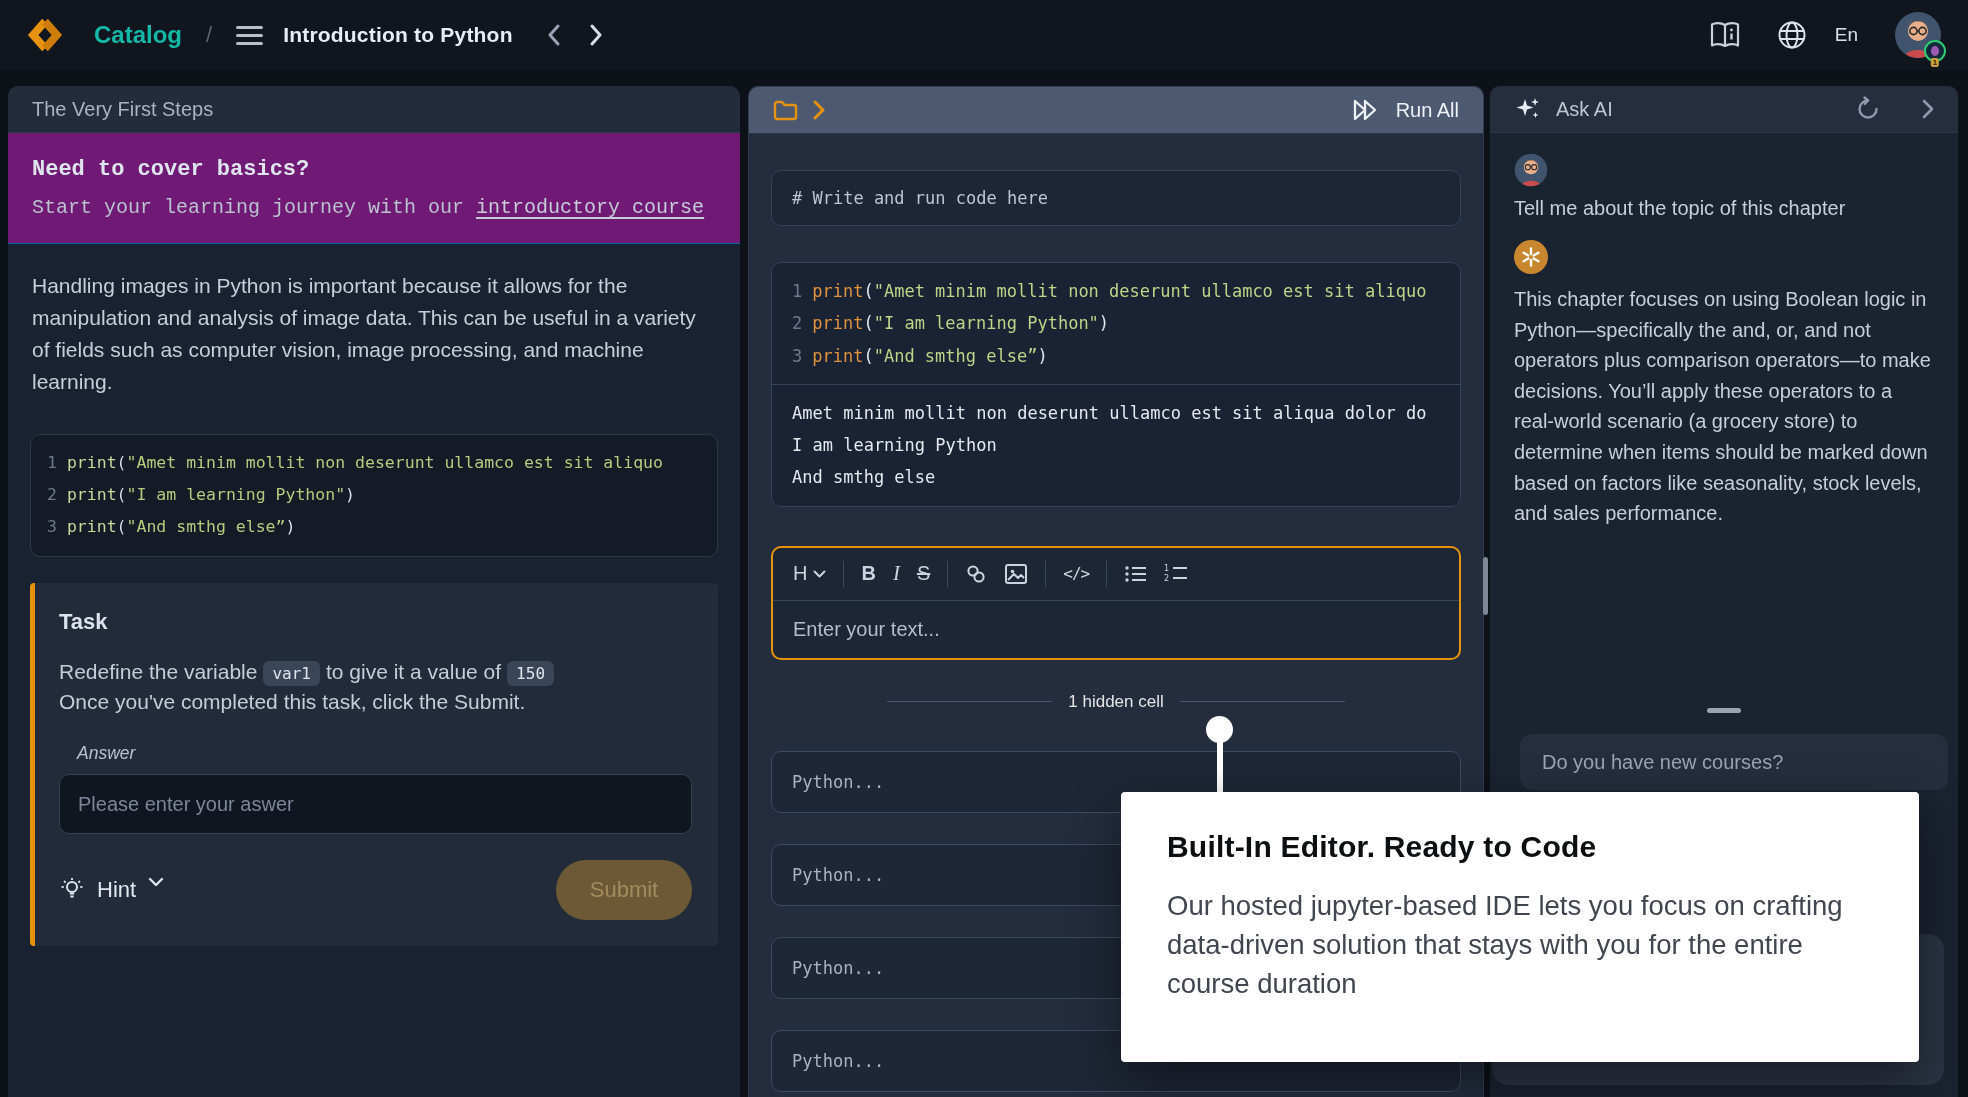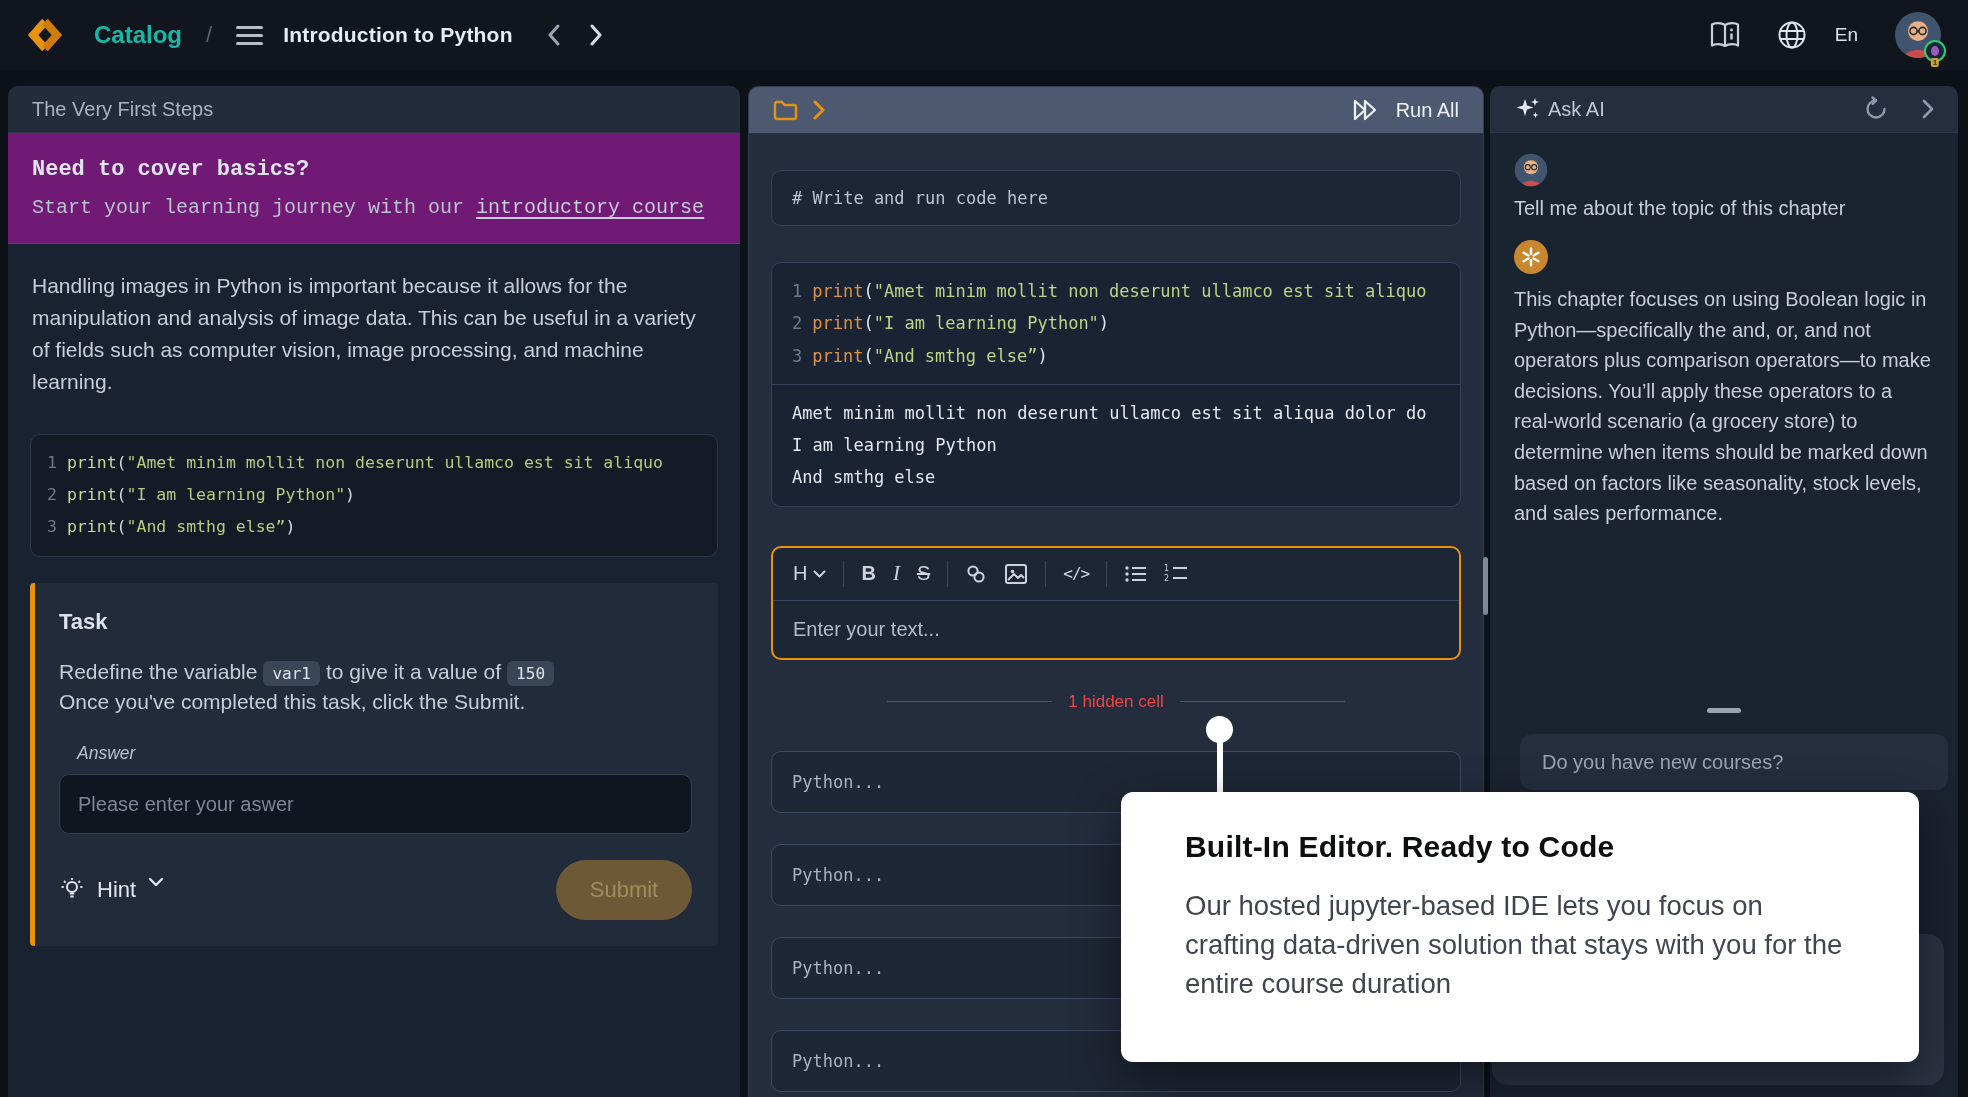--- a/index.html
+++ b/index.html
@@ -25,21 +25,21 @@
   .nav-lang span { color:#dbe1ea; font-size:19px; }
 
   
   .panel { position:absolute; top:86px; bottom:0; border-radius:10px 10px 0 0; overflow:hidden; }
   .left-panel  { left:8px;    width:732px; background:#192230; }
   .mid-panel   { left:748px;  width:736px; background:#232d3e; border:1px solid #313d52; border-bottom:none; }
   .right-panel { left:1490px; width:468px; background:#1a2330; }
 
   .panel-header { height:47px; display:flex; align-items:center; padding:0 24px; border-bottom:1px solid #2c3747; }
   .lp-header { background:#222c3b; color:#a9b3c2; font-size:20px; }
-  .rp-header { background:#242e3e; color:#bec6d2; font-size:20px; gap:6px; }
+  .rp-header { background:#242e3e; color:#bec6d2; font-size:20px; gap:14px; }
   .mp-header { background:#4d5970; gap:14px; }
 
   
   .intro { background:#701a75; padding:24px 24px 24px; border-bottom:1px solid #0369a1;font-family:Liberation Mono, monospace; }
   .intro h2 { color:#dfe5ee; font-size:22px; font-weight:700; margin-bottom:14px; }
   .intro p { color:#bac2cf; font-size:20px; }
   .intro a { color:#c6cdd9; text-decoration:underline; text-underline-offset:4px; cursor:pointer; }
   .lp-paragraph { padding:26px 24px 0; color:#c7ced9; font-size:21px; line-height:1.52; }
   .codeblock { margin:36px 22px 0; background:#141b26; border:1px solid #2c3849; border-radius:10px; padding:12px 16px; font-family:"DejaVu Sans Mono",monospace; font-size:16.5px; line-height:1.96; white-space:nowrap; overflow:hidden; }
   .ln { color:#6e7a8b; margin-right:10px; }
@@ -66,40 +66,40 @@
   .out-part { padding:12px 20px; font-family:"DejaVu Sans Mono",monospace; font-size:17px; line-height:1.9; color:#e5eaf1; white-space:nowrap; overflow:hidden; }
   .rich-editor { margin:39px 22px 0; border:2px solid #E8930F; border-radius:10px; background:#1d2635; }
   .re-toolbar { height:52px; display:flex; align-items:center; gap:17px; padding:0 20px; color:#ccd3de; }
   .tb-btn { cursor:pointer; display:flex; align-items:center; gap:6px; font-size:20px; color:#ccd3de; }
   .tb-b { font-weight:800; } .tb-i { font-style:italic; font-family:"Liberation Serif",serif; font-size:21px; } .tb-s { text-decoration:line-through; }
   .tb-code { font-family:"DejaVu Sans Mono",monospace; font-size:16px; letter-spacing:-1px; }
   .tb-sep { width:1px; height:26px; background:#3a4760; }
   .re-input { border-top:1px solid #3a4760; height:58px; display:flex; align-items:center; padding:0 20px; color:#b3bdcb; font-size:20px; }
   .hidden-row { margin-top:32px; display:flex; align-items:center; justify-content:center; gap:16px; }
   .hidden-row .hline { width:165px; height:1px; background:#47546b; }
-  .hidden-row span { color:#ef4444; font-size:17px; }
+  .hidden-row span { color:#e5e5e5; font-size:17px; }
   .py-cell { margin:31px 22px 0; height:62px; background:#1e2736; border:1px solid #3d4a63; border-radius:10px; display:flex; align-items:center; padding:0 20px; font-family:"DejaVu Sans Mono",monospace; font-size:17px; color:#a9b3c4; cursor:pointer; }
   .py-cell.first { margin-top:39px; }
   .scroll-thumb { position:absolute; left:1483px; top:557px; width:5px; height:58px; border-radius:3px; background:#7e8897; z-index:5; }
 
   
   .rp-header .spacer { flex:1; }
   .chat { padding:20px 24px 0; }
   .chat-avatar { width:34px; height:34px; }
   .chat-msg { margin:10px 0 20px; color:#c7ced9; font-size:20px; }
   .ai-avatar { width:34px; height:34px; border-radius:50%; background:#c8872e; display:flex; align-items:center; justify-content:center; }
   .ai-msg { margin-top:10px; color:#c7ced9; font-size:20px; line-height:1.53; }
   .drag-dash { position:absolute; left:50%; top:622px; transform:translateX(-50%); width:34px; height:5px; border-radius:3px; background:#9aa3b0; cursor:grab; }
   .suggestion { position:absolute; left:30px; right:10px; top:648px; height:56px; background:#242e3e; border-radius:12px; display:flex; align-items:center; padding:0 22px; color:#9aa4b3; font-size:20px; cursor:text; }
   .bottom-card { position:absolute; left:1492px; top:934px; width:452px; height:151px; background:#2b3444; border-radius:16px; z-index:40; }
 
   
   .pointer-line { position:absolute; left:1217px; top:729px; width:6px; height:72px; background:#ffffff; z-index:48; }
   .pointer-dot { position:absolute; left:1206px; top:716px; width:27px; height:27px; border-radius:50%; background:#ffffff; z-index:49; }
-  .tooltip { position:absolute; left:1121px; top:792px; width:798px; height:270px; background:#ffffff; border-radius:12px; padding:38px 64px; z-index:50; box-shadow:0 18px 50px rgba(0,0,0,.45); }
+  .tooltip { position:absolute; left:1121px; top:792px; width:798px; height:270px; background:#ffffff; border-radius:4px; padding:38px 46px; z-index:50; box-shadow:0 18px 50px rgba(0,0,0,.45); }
   .tooltip h2 { color:#0c0e11; font-size:30px; font-weight:800; margin-bottom:22px; letter-spacing:.2px; }
   .tooltip p { color:#40464f; font-size:27.5px; line-height:1.42; }
 
   svg { display:block; }
 </style>
 </head>
 <body>
 
 <div class="page">
 

